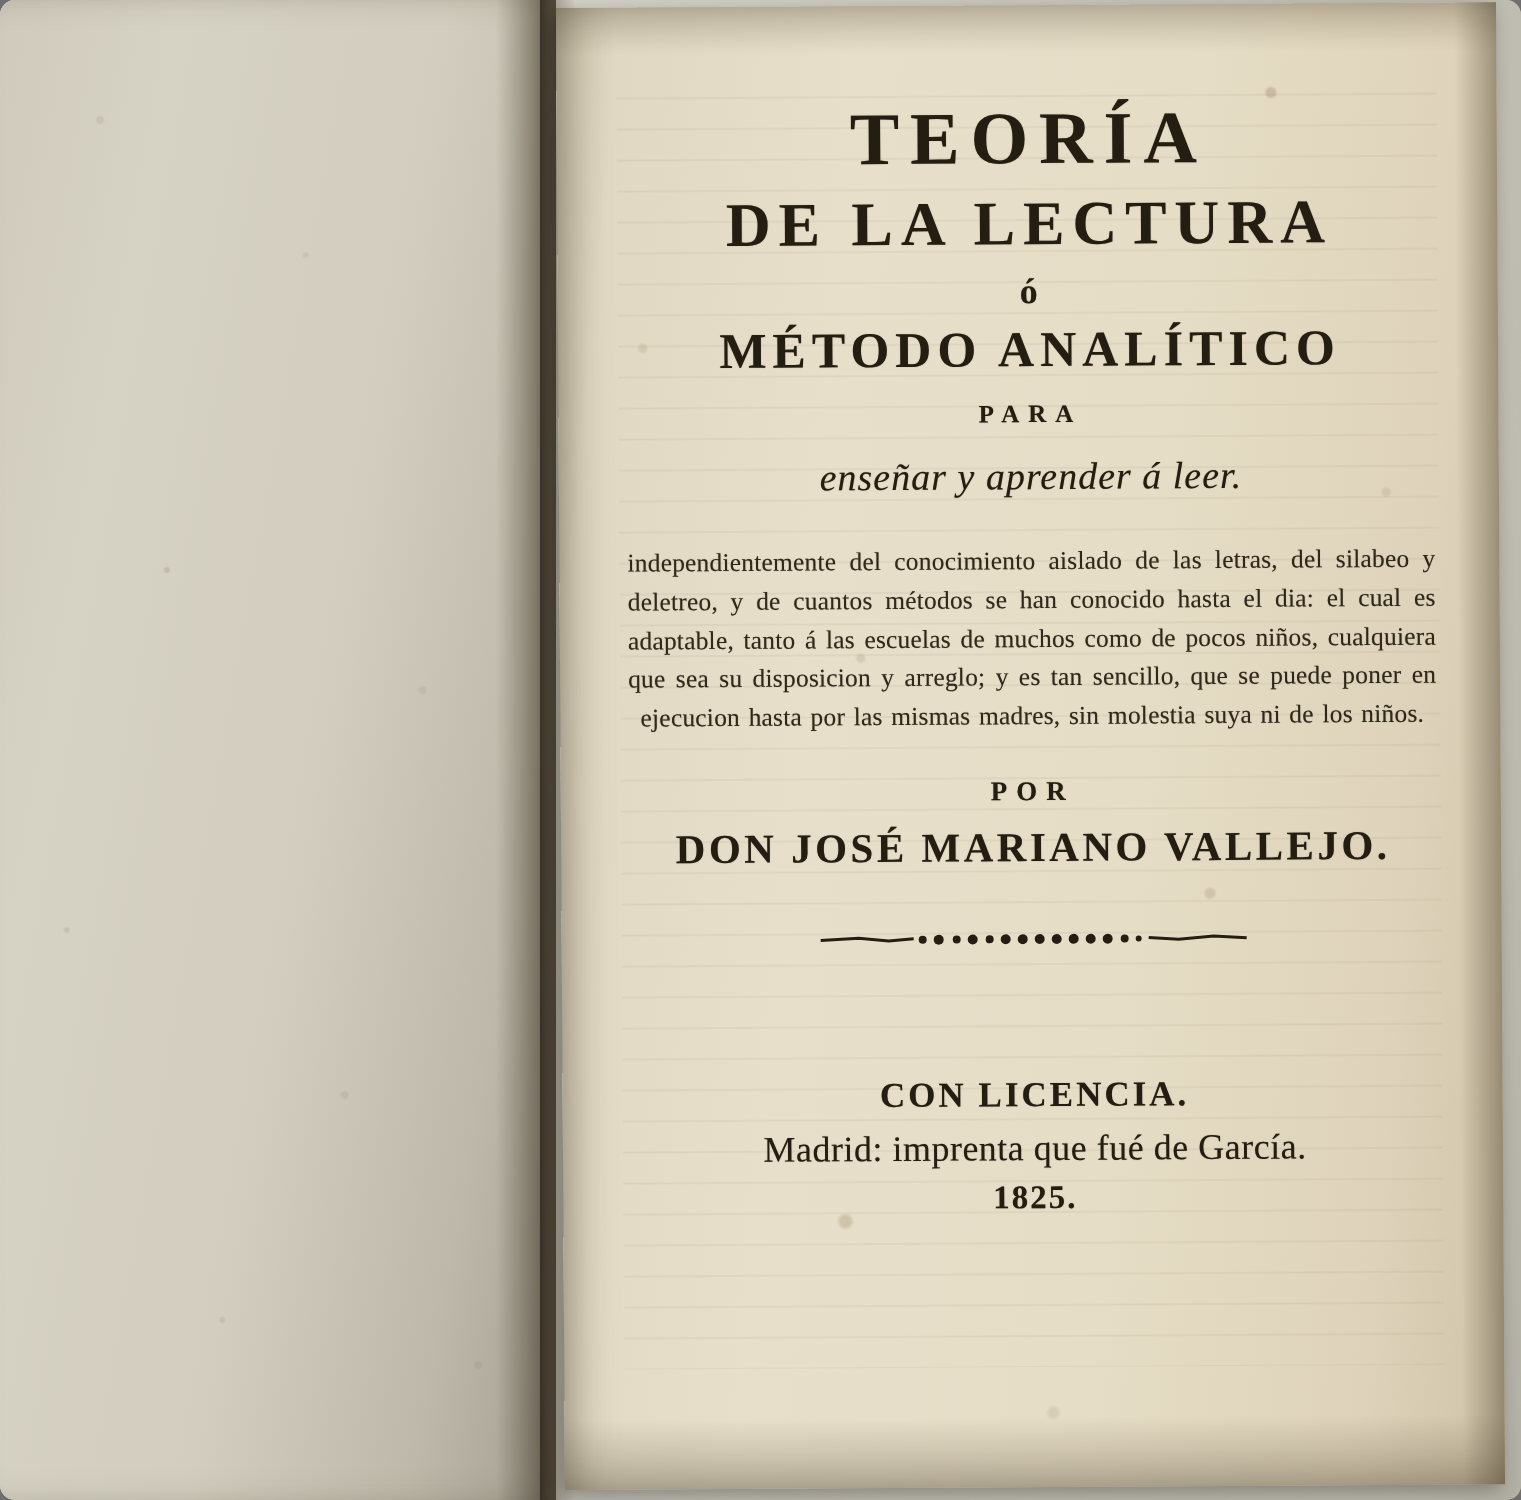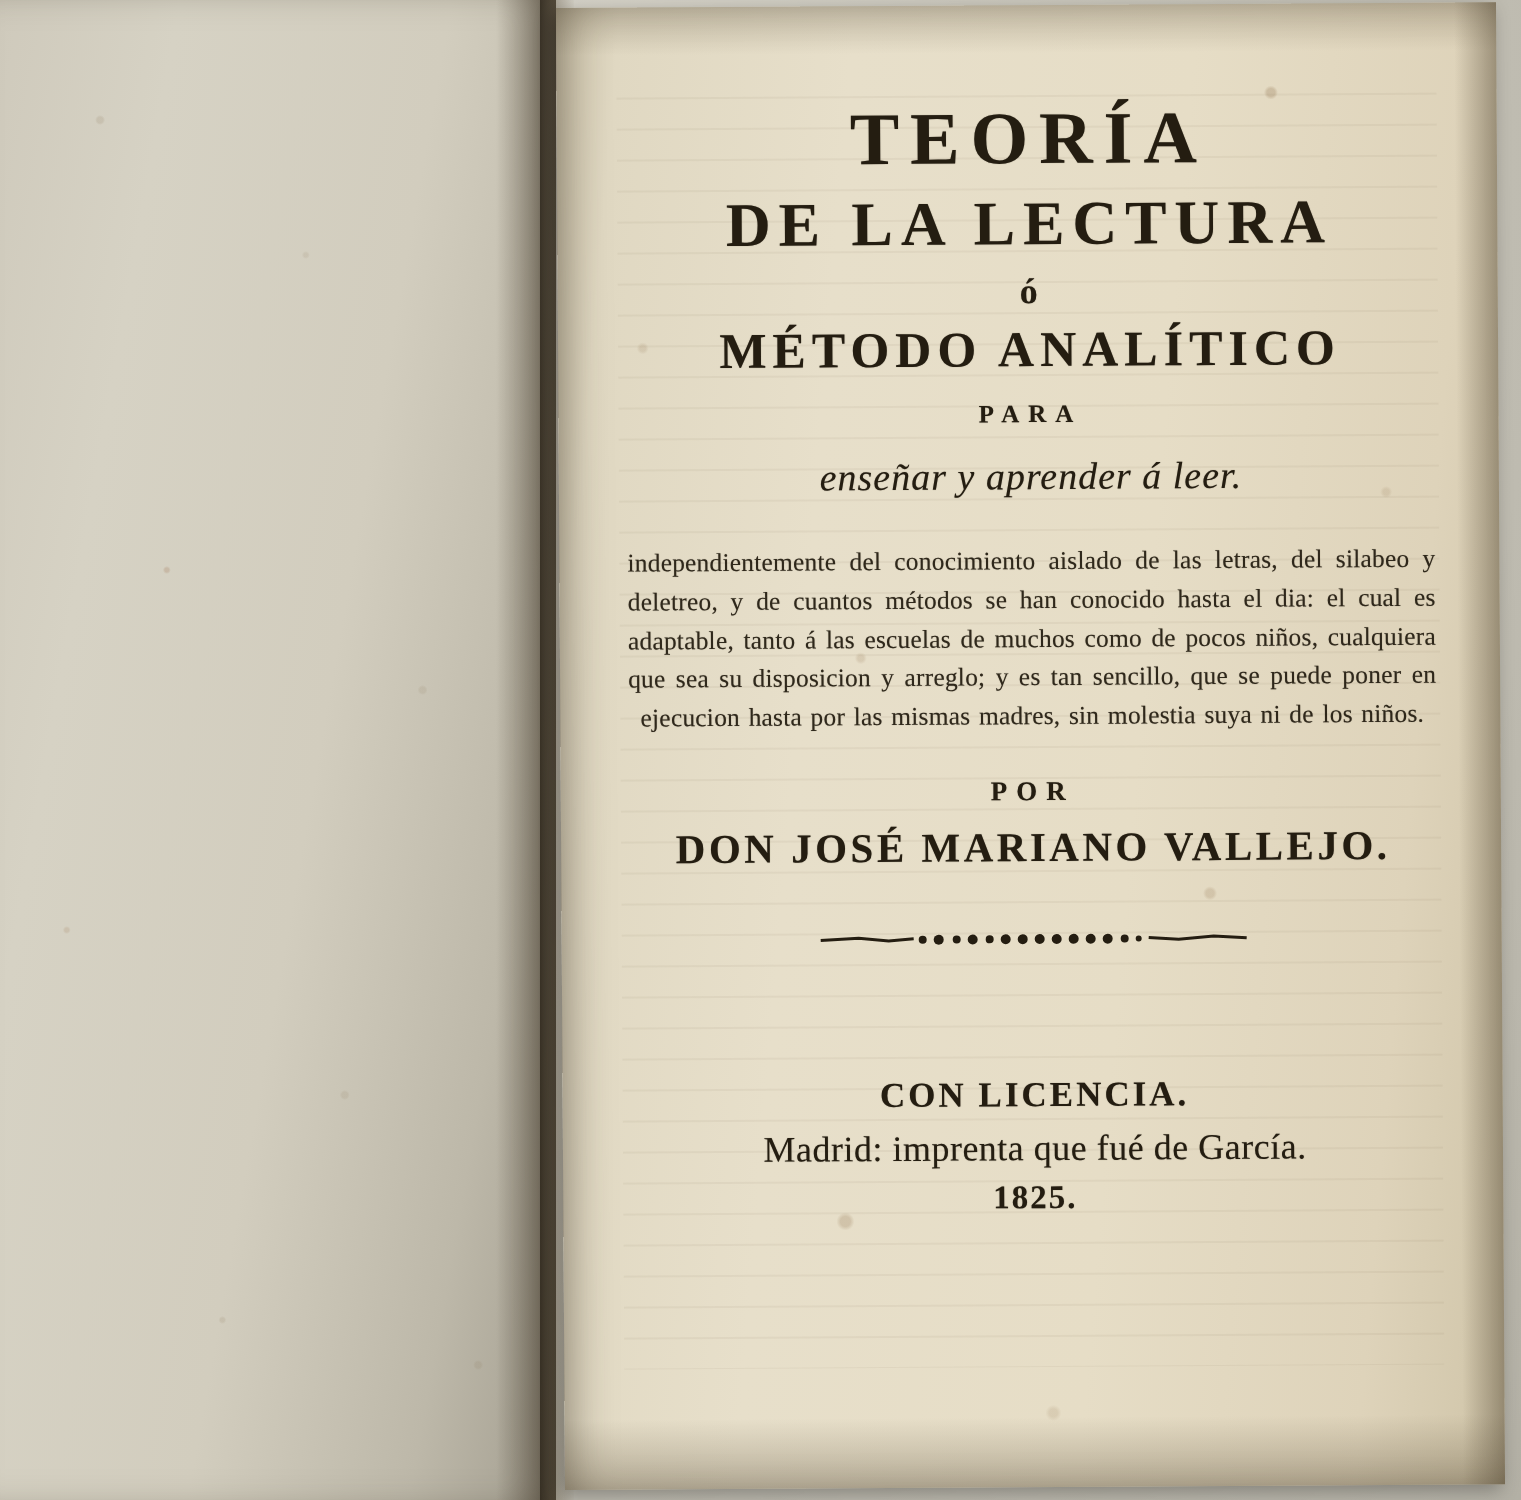--- a/index.html
+++ b/index.html
@@ -7,20 +7,21 @@
     padding: 0;
     background: #6e6e6e;
   }
   #page {
     position: relative;
     width: 1521px;
     height: 1500px;
     overflow: hidden;
     background: #b9b6ad;
     font-family: "Liberation Serif", serif;
+    border-radius: 15px;
   }
 
   
   .surface {
     position: absolute;
     inset: 0;
     background:
       radial-gradient(ellipse at 20% 10%, #d9d6cc 0%, #c9c6bb 45%, #b3b0a5 100%);
   }
   .surface::after {

